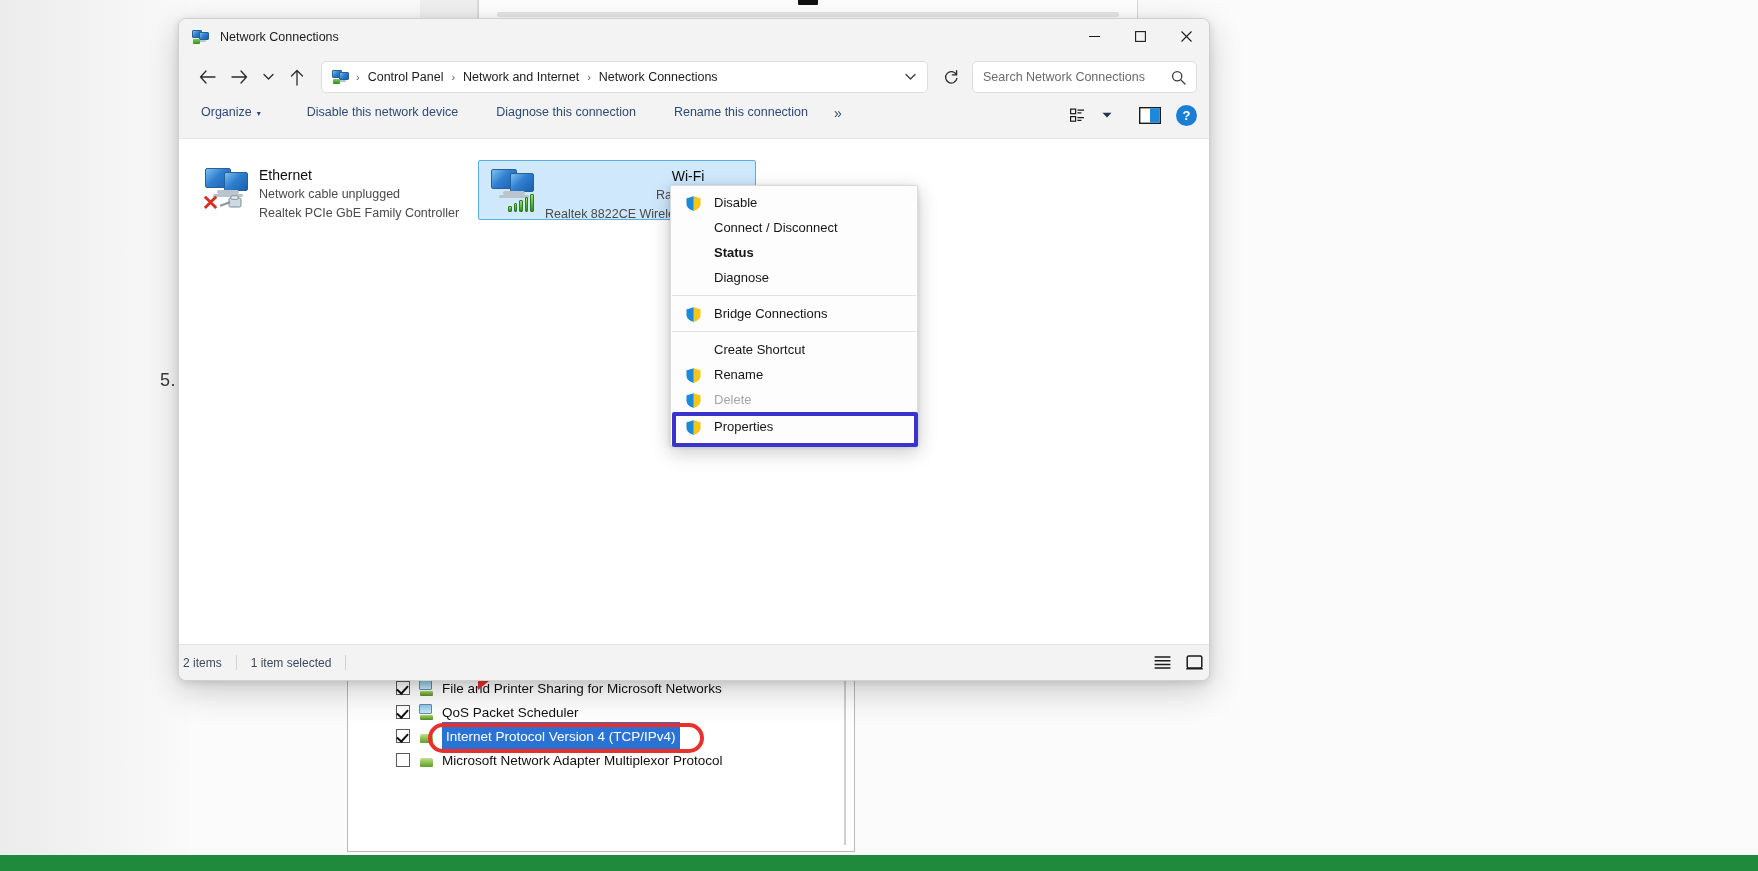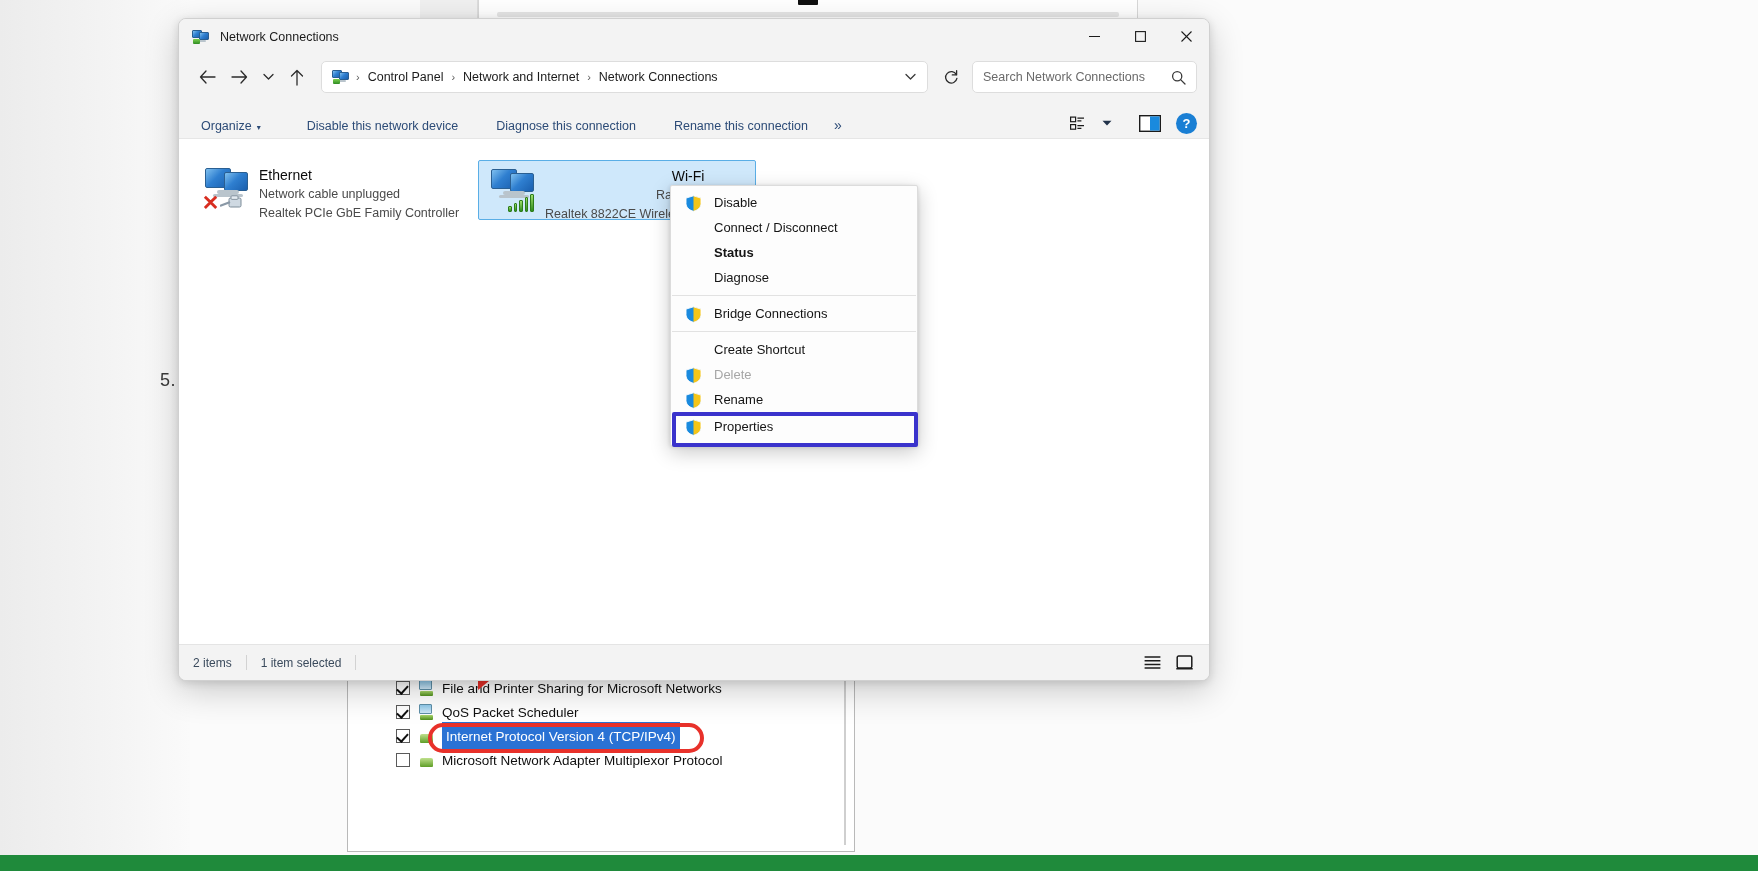--- a/index.html
+++ b/index.html
@@ -173,21 +173,21 @@
     border-radius: 5px; display: flex; align-items: center; padding: 0 10px; margin-left: 6px;
   }
   .searchbox input {
     flex: 1; border: 0; outline: 0; font-size: 12.5px; color: #2b2b2b;
     font-family: "Liberation Sans", sans-serif; background: transparent;
   }
   .searchbox input::placeholder { color: #6a6a6a; }
 
   
   .cmdbar {
-    height: 38px; background: #f3f3f3; display: flex; align-items: flex-end;
+    height: 38px; background: #f3f3f3; display: flex; align-items: flex-start;
     padding: 0 12px; position: relative;
   }
   .cmd {
     font-size: 12.5px; color: #2c4b77; padding: 5px 10px; border-radius: 5px; white-space: nowrap;
   }
   .cmd .caret { font-size: 8px; margin-left: 5px; color: #2c4b77; }
   .cmd-right { position: absolute; right: 10px; display: flex; align-items: center; gap: 2px; }
   .iconbtn {
     width: 32px; height: 30px; display: flex; align-items: center; justify-content: center;
     border-radius: 5px; color: #1b1b1b;
@@ -229,21 +229,21 @@
   }
   .badge-bars i {
     display: block; width: 4px; background: linear-gradient(#9ede6c, #2f8c1f);
     border: 1px solid #2e7d1b; border-radius: 1px;
   }
 
   
   .statusbar {
     position: absolute; left: 0; right: 0; bottom: 0; height: 36px;
     background: #f3f3f3; border-top: 1px solid #e4e4e4;
-    display: flex; align-items: center; padding: 0 14px;
+    display: flex; align-items: center; padding: 0 4px;
   }
   .status-text { font-size: 12px; color: #3a4a5c; }
   .status-div { width: 1px; height: 15px; background: #d2d2d2; margin: 0 14px; }
   .status-right { margin-left: auto; display: flex; align-items: center; gap: 10px; }
   .vbtn { width: 22px; height: 22px; display: flex; align-items: center; justify-content: center; color: #1b1b1b; }
 
   
   .ctxmenu {
     position: absolute; left: 670px; top: 185px; width: 248px;
     background: #fdfdfd; border: 1px solid #dcdcdc; border-radius: 2px;
@@ -569,42 +569,42 @@
       </span>
       <span>Bridge Connections</span>
     </div>
 
     <div class="mi-sep"></div>
 
     <div class="mi">
       <span>Create Shortcut</span>
     </div>
 
+    <div class="mi">
+      <span class="shield">
+        <svg width="17" height="17" viewBox="0 0 17 17">
+          <path d="M8.5 0.8 L16 3.1 V8.6 C16 12.3 12.8 15.2 8.5 16.3 C4.2 15.2 1 12.3 1 8.6 V3.1 Z" fill="#1a8ade"></path>
+          <path d="M8.5 0.8 V16.3 C12.8 15.2 16 12.3 16 8.6 V3.1 Z" fill="#f5c518"></path>
+          <path d="M8.5 0.8 L16 3.1 V8.6 C16 12.3 12.8 15.2 8.5 16.3 C4.2 15.2 1 12.3 1 8.6 V3.1 Z" fill="none" stroke="#ffffff" stroke-width="0.9"></path>
+        </svg>
+      </span>
+      <span>Rename</span>
+    </div>
+
     <div class="mi disabled">
       <span class="shield">
         <svg width="17" height="17" viewBox="0 0 17 17">
           <path d="M8.5 0.8 L16 3.1 V8.6 C16 12.3 12.8 15.2 8.5 16.3 C4.2 15.2 1 12.3 1 8.6 V3.1 Z" fill="#1a8ade"></path>
           <path d="M8.5 0.8 V16.3 C12.8 15.2 16 12.3 16 8.6 V3.1 Z" fill="#f5c518"></path>
           <path d="M8.5 0.8 L16 3.1 V8.6 C16 12.3 12.8 15.2 8.5 16.3 C4.2 15.2 1 12.3 1 8.6 V3.1 Z" fill="none" stroke="#ffffff" stroke-width="0.9"></path>
         </svg>
       </span>
       <span>Delete</span>
     </div>
 
-    <div class="mi">
-      <span class="shield">
-        <svg width="17" height="17" viewBox="0 0 17 17">
-          <path d="M8.5 0.8 L16 3.1 V8.6 C16 12.3 12.8 15.2 8.5 16.3 C4.2 15.2 1 12.3 1 8.6 V3.1 Z" fill="#1a8ade"></path>
-          <path d="M8.5 0.8 V16.3 C12.8 15.2 16 12.3 16 8.6 V3.1 Z" fill="#f5c518"></path>
-          <path d="M8.5 0.8 L16 3.1 V8.6 C16 12.3 12.8 15.2 8.5 16.3 C4.2 15.2 1 12.3 1 8.6 V3.1 Z" fill="none" stroke="#ffffff" stroke-width="0.9"></path>
-        </svg>
-      </span>
-      <span>Rename</span>
-    </div>
-
     <div class="mi highlight-target">
       <span class="shield">
         <svg width="17" height="17" viewBox="0 0 17 17">
           <path d="M8.5 0.8 L16 3.1 V8.6 C16 12.3 12.8 15.2 8.5 16.3 C4.2 15.2 1 12.3 1 8.6 V3.1 Z" fill="#1a8ade"></path>
           <path d="M8.5 0.8 V16.3 C12.8 15.2 16 12.3 16 8.6 V3.1 Z" fill="#f5c518"></path>
           <path d="M8.5 0.8 L16 3.1 V8.6 C16 12.3 12.8 15.2 8.5 16.3 C4.2 15.2 1 12.3 1 8.6 V3.1 Z" fill="none" stroke="#ffffff" stroke-width="0.9"></path>
         </svg>
       </span>
       <span>Properties</span>
     </div>

